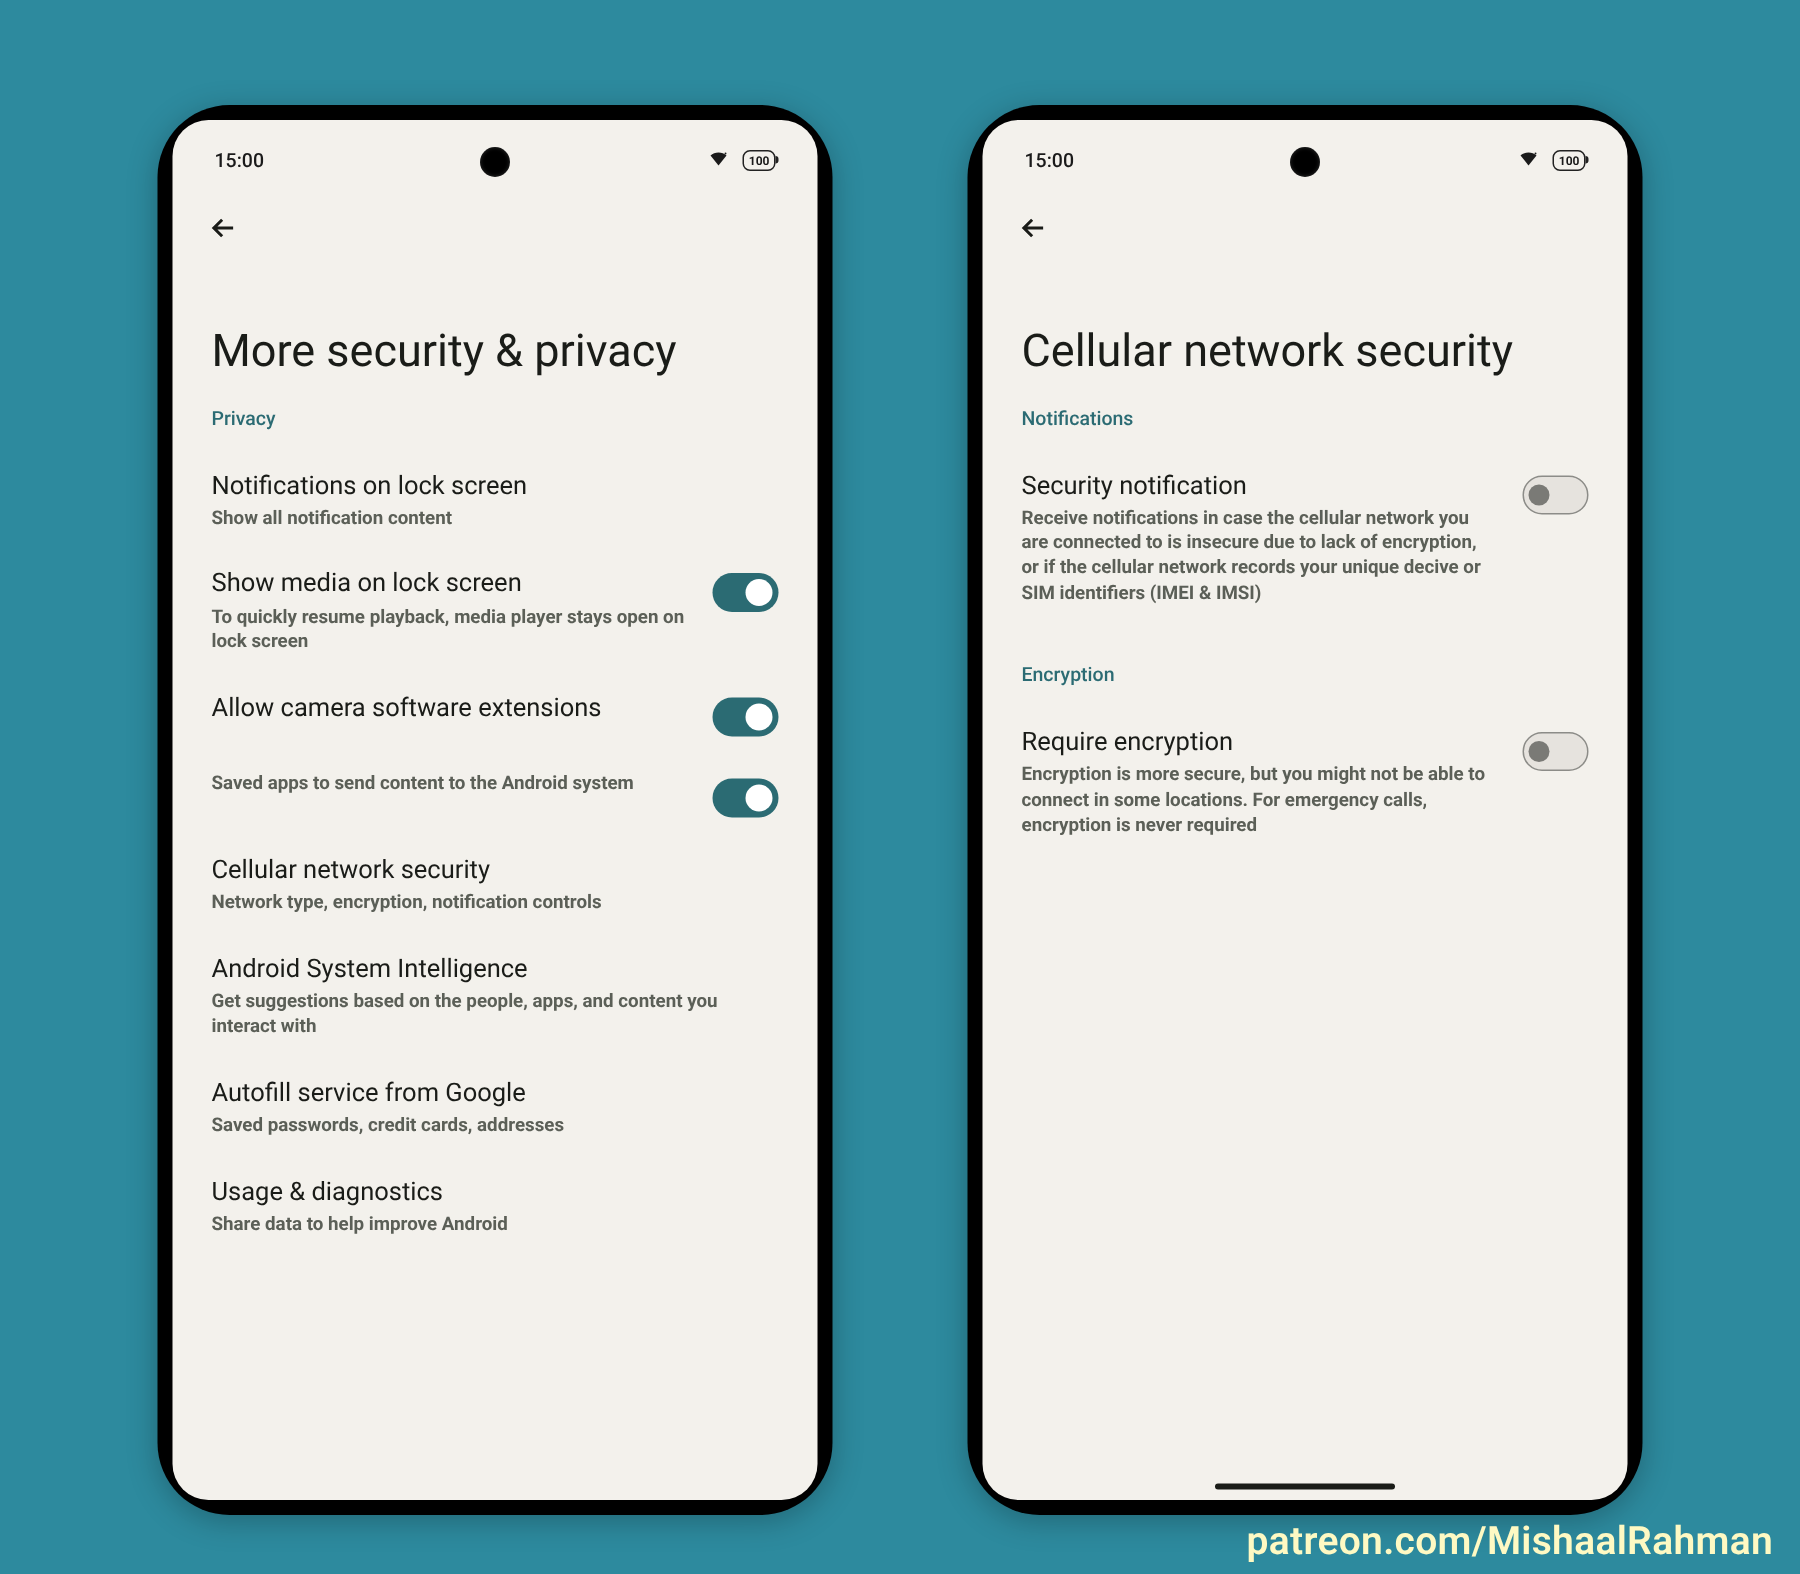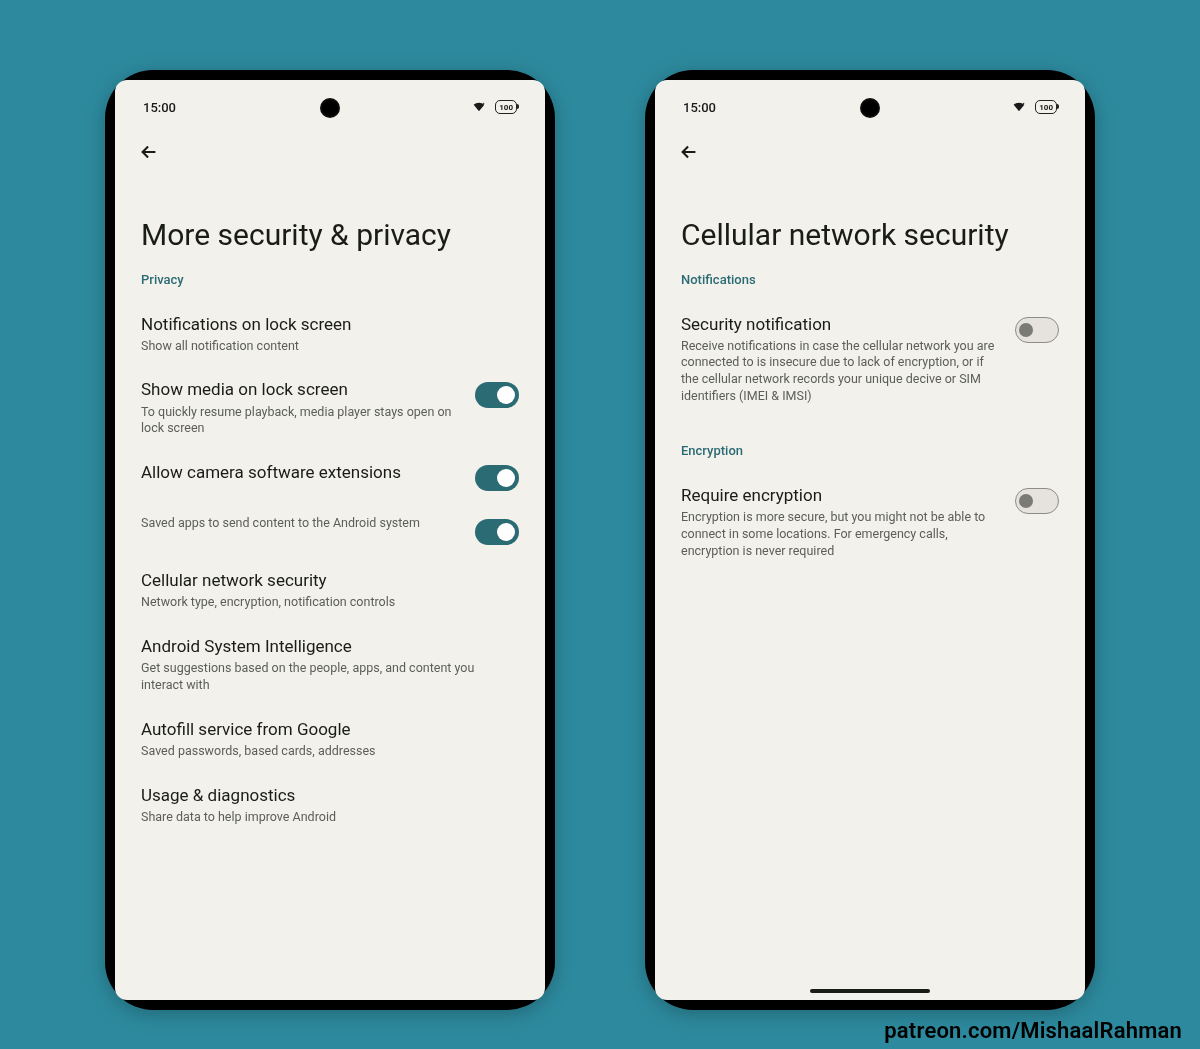--- a/index.html
+++ b/index.html
@@ -22,21 +22,21 @@
     background: #000;
     border-radius: 48px;
     padding: 10px;
     position: relative;
     box-shadow: 0 4px 20px rgba(0,0,0,0.25);
   }
   .screen {
     width: 100%;
     height: 100%;
     background: #f3f1ec;
-    border-radius: 12px;
+    border-radius: 24px;
     overflow: hidden;
     position: relative;
     display: flex;
     flex-direction: column;
   }
   .camera {
     position: absolute;
     top: 18px;
     left: 50%;
     transform: translateX(-50%);
@@ -127,20 +127,21 @@
     font-size: 17px;
     color: #1a1c18;
     font-weight: 400;
     margin-bottom: 3px;
     line-height: 1.3;
   }
   .setting-desc {
     font-size: 12.5px;
     color: #5b5f57;
     line-height: 1.35;
+    font-weight: bold;
   }
   .toggle {
     width: 44px;
     height: 26px;
     border-radius: 14px;
     position: relative;
     flex-shrink: 0;
     margin-top: 4px;
   }
   .toggle.on { background: #2b6b73; }
@@ -174,22 +175,22 @@
     transform: translateX(-50%);
     width: 120px;
     height: 4px;
     background: #1a1c18;
     border-radius: 3px;
   }
   .credit {
     position: absolute;
     bottom: 6px;
     right: 18px;
-    color: #000000;
-    font-size: 22px;
+    color: #fef9c3;
+    font-size: 26px;
     font-weight: 600;
     letter-spacing: 0.2px;
   }
 </style>
 </head>
 <body>
 
 <div class="phones">
 
   <div class="phone">
@@ -261,21 +262,21 @@
         <div class="setting-row">
           <div class="setting-text">
             <div class="setting-title">Android System Intelligence</div>
             <div class="setting-desc">Get suggestions based on the people, apps, and content you interact with</div>
           </div>
         </div>
 
         <div class="setting-row">
           <div class="setting-text">
             <div class="setting-title">Autofill service from Google</div>
-            <div class="setting-desc">Saved passwords, based cards, addresses</div>
+            <div class="setting-desc">Saved passwords, credit cards, addresses</div>
           </div>
         </div>
 
         <div class="setting-row">
           <div class="setting-text">
             <div class="setting-title">Usage &amp; diagnostics</div>
             <div class="setting-desc">Share data to help improve Android</div>
           </div>
         </div>
       </div>

